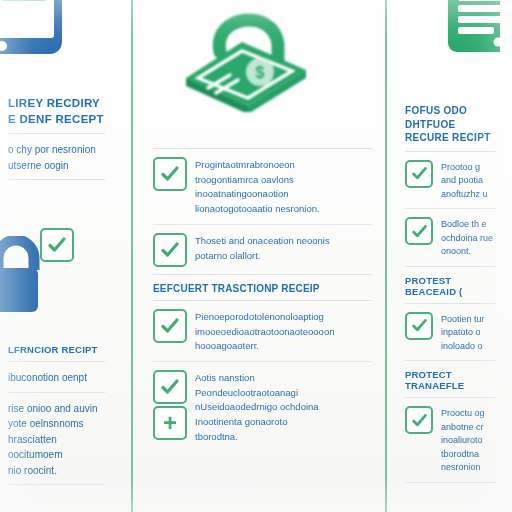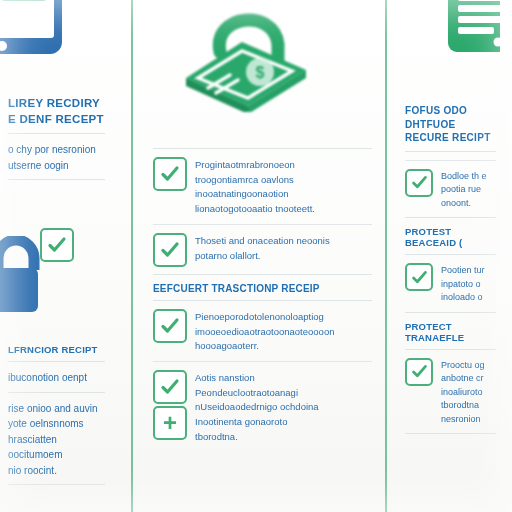--- a/index.html
+++ b/index.html
@@ -184,21 +184,21 @@
       <div class="item">
         <div class="checkbox">
           <svg width="20" height="20" viewBox="0 0 20 20">
             <path d="M3 10.5 L7.5 15 L17 4" stroke="#3fae72" stroke-width="3.2" fill="none" stroke-linecap="round" stroke-linejoin="round"></path>
           </svg>
         </div>
         <div class="txt body">
           <div>Progintaotmrabronoeon</div>
           <div>troogontiamrca oavlons</div>
           <div>inooatnatingoonaotion</div>
-          <div>lionaotogotooaatio tnooteett.</div>
+          <div>lionaotogotooaatio nesronion.</div>
         </div>
       </div>
 
       <div class="hr short"></div>
 
       <div class="item">
         <div class="checkbox">
           <svg width="20" height="20" viewBox="0 0 20 20">
             <path d="M3 10.5 L7.5 15 L17 4" stroke="#3fae72" stroke-width="3.2" fill="none" stroke-linecap="round" stroke-linejoin="round"></path>
           </svg>
@@ -265,32 +265,44 @@
       </svg>
     </div>
 
     <div class="pad-r" style="position:absolute;top:104px;left:8px;right:0;">
       <div class="heading">
         <div>FOFUS ODO DHTFUOE</div>
         <div>RECURE RECIPT</div>
       </div>
       <div class="hr"></div>
 
+      <div class="item">
+        <div class="checkbox">
+          <svg width="17" height="17" viewBox="0 0 20 20">
+            <path d="M3 10.5 L7.5 15 L17 4" stroke="#3fae72" stroke-width="3.2" fill="none" stroke-linecap="round" stroke-linejoin="round"></path>
+          </svg>
+        </div>
+        <div class="txt body">
+          <div>Prootoo g</div>
+          <div>and pootia</div>
+          <div>anoftuzhz u</div>
+        </div>
+      </div>
 
       <div class="hr short"></div>
 
       <div class="item">
         <div class="checkbox">
           <svg width="17" height="17" viewBox="0 0 20 20">
             <path d="M3 10.5 L7.5 15 L17 4" stroke="#3fae72" stroke-width="3.2" fill="none" stroke-linecap="round" stroke-linejoin="round"></path>
           </svg>
         </div>
         <div class="txt body">
           <div>Bodloe th e</div>
-          <div>pootia rue</div>
+          <div>ochdoina rue</div>
           <div>onoont.</div>
         </div>
       </div>
 
       <div class="hr"></div>
 
       <div class="subheading">PROTEST BEACEAID (</div>
       <div class="hr"></div>
 
       <div class="item">

